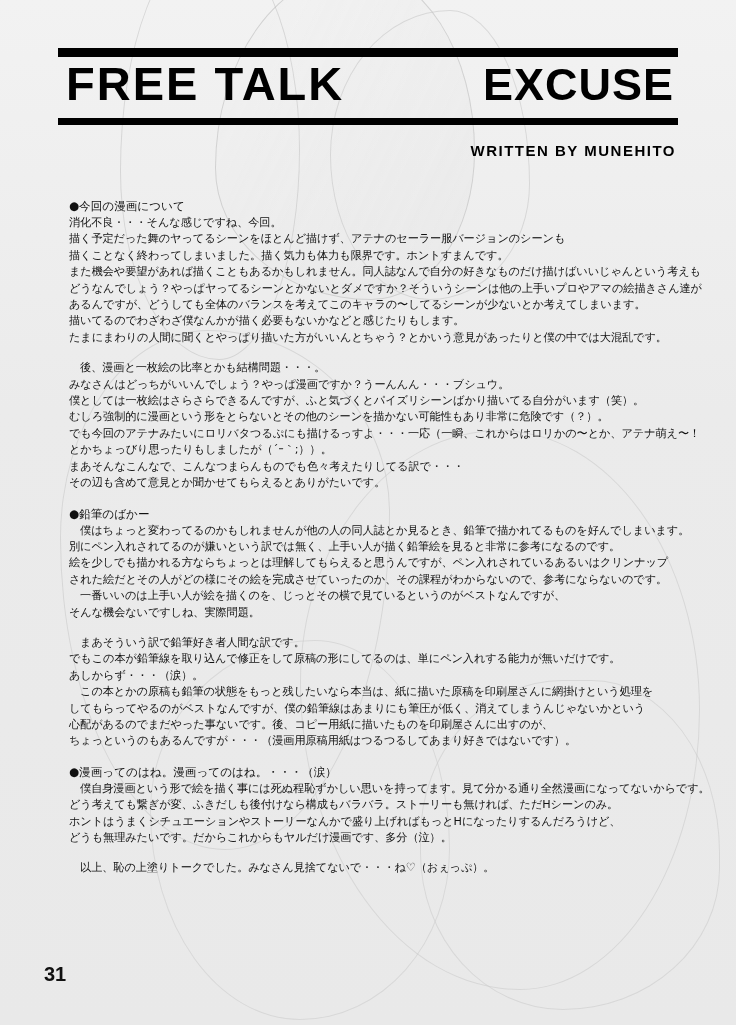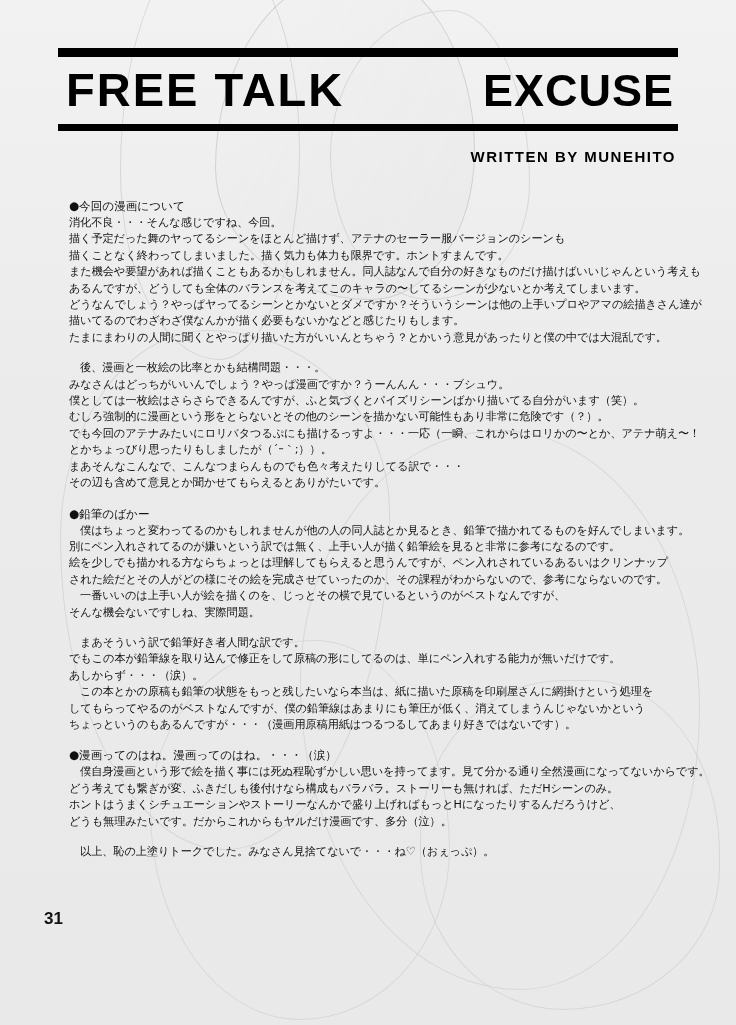--- a/index.html
+++ b/index.html
@@ -77,21 +77,21 @@
   }
   .rule-top {
     height: 9px;
     background: #000;
     width: 620px;
   }
   .title-row {
     display: flex;
     align-items: baseline;
     justify-content: space-between;
-    padding: 8px 4px 2px 8px;
+    padding: 2px 4px 2px 8px;
   }
   .title-main {
     font-family: "Liberation Sans", sans-serif;
     font-weight: bold;
     font-size: 47px;
     letter-spacing: 2px;
     color: #000;
     line-height: 1.05;
     white-space: pre;
   }
@@ -147,24 +147,24 @@
   }
   .para-line {
     white-space: pre;
     letter-spacing: -0.1px;
   }
 
   
   .page-number {
     position: absolute;
     left: 44px;
-    top: 909px;
-    font-family: "Liberation Sans", sans-serif;
-    font-weight: bold;
-    font-size: 17px;
+    top: 963px;
+    font-family: "Liberation Sans", sans-serif;
+    font-weight: bold;
+    font-size: 20px;
     color: #111;
     z-index: 3;
   }
 </style>
 </head>
 <body>
 
 <div class="page-bg">
   <div class="bg-figure hair-2"></div>
   <div class="bg-figure hair-1"></div>
@@ -185,22 +185,22 @@
   <div class="byline">WRITTEN BY MUNEHITO</div>
 </div>
 
 <div class="content" id="content">
     <div class="section">
       <div class="section-heading">●今回の漫画について</div>
       <div class="para-line">消化不良・・・そんな感じですね、今回。</div>
       <div class="para-line">描く予定だった舞のヤってるシーンをほとんど描けず、アテナのセーラー服バージョンのシーンも</div>
       <div class="para-line">描くことなく終わってしまいました。描く気力も体力も限界です。ホントすまんです。</div>
       <div class="para-line">また機会や要望があれば描くこともあるかもしれません。同人誌なんで自分の好きなものだけ描けばいいじゃんという考えも</div>
+      <div class="para-line">どうなんでしょう？やっぱヤってるシーンとかないとダメですか？そういうシーンは他の上手いプロやアマの絵描きさん達が</div>
       <div class="para-line">あるんですが、どうしても全体のバランスを考えてこのキャラの〜してるシーンが少ないとか考えてしまいます。</div>
-      <div class="para-line">どうなんでしょう？やっぱヤってるシーンとかないとダメですか？そういうシーンは他の上手いプロやアマの絵描きさん達が</div>
       <div class="para-line">描いてるのでわざわざ僕なんかが描く必要もないかなどと感じたりもします。</div>
       <div class="para-line">たまにまわりの人間に聞くとやっぱり描いた方がいいんとちゃう？とかいう意見があったりと僕の中では大混乱です。</div>
     </div>
     <div class="section">
       <div class="para-line">　後、漫画と一枚絵の比率とかも結構問題・・・。</div>
       <div class="para-line">みなさんはどっちがいいんでしょう？やっぱ漫画ですか？うーんんん・・・ブシュウ。</div>
       <div class="para-line">僕としては一枚絵はさらさらできるんですが、ふと気づくとパイズリシーンばかり描いてる自分がいます（笑）。</div>
       <div class="para-line">むしろ強制的に漫画という形をとらないとその他のシーンを描かない可能性もあり非常に危険です（？）。</div>
       <div class="para-line">でも今回のアテナみたいにロリバタつるぷにも描けるっすよ・・・一応（一瞬、これからはロリかの〜とか、アテナ萌え〜！</div>
       <div class="para-line">とかちょっびり思ったりもしましたが（´ｰ｀;））。</div>
@@ -215,20 +215,21 @@
       <div class="para-line">された絵だとその人がどの様にその絵を完成させていったのか、その課程がわからないので、参考にならないのです。</div>
       <div class="para-line">　一番いいのは上手い人が絵を描くのを、じっとその横で見ているというのがベストなんですが、</div>
       <div class="para-line">そんな機会ないですしね、実際問題。</div>
     </div>
     <div class="section">
       <div class="para-line">　まあそういう訳で鉛筆好き者人間な訳です。</div>
       <div class="para-line">でもこの本が鉛筆線を取り込んで修正をして原稿の形にしてるのは、単にペン入れする能力が無いだけです。</div>
       <div class="para-line">あしからず・・・（涙）。</div>
       <div class="para-line">　この本とかの原稿も鉛筆の状態をもっと残したいなら本当は、紙に描いた原稿を印刷屋さんに網掛けという処理を</div>
       <div class="para-line">してもらってやるのがベストなんですが、僕の鉛筆線はあまりにも筆圧が低く、消えてしまうんじゃないかという</div>
+      <div class="para-line">心配があるのでまだやった事ないです。後、コピー用紙に描いたものを印刷屋さんに出すのが、</div>
       <div class="para-line">ちょっというのもあるんですが・・・（漫画用原稿用紙はつるつるしてあまり好きではないです）。</div>
     </div>
     <div class="section">
       <div class="section-heading">●漫画ってのはね。漫画ってのはね。・・・（涙）</div>
       <div class="para-line">　僕自身漫画という形で絵を描く事には死ぬ程恥ずかしい思いを持ってます。見て分かる通り全然漫画になってないからです。</div>
       <div class="para-line">どう考えても繋ぎが変、ふきだしも後付けなら構成もバラバラ。ストーリーも無ければ、ただHシーンのみ。</div>
       <div class="para-line">ホントはうまくシチュエーションやストーリーなんかで盛り上げればもっとHになったりするんだろうけど、</div>
       <div class="para-line">どうも無理みたいです。だからこれからもヤルだけ漫画です、多分（泣）。</div>
     </div>
     <div class="section">

